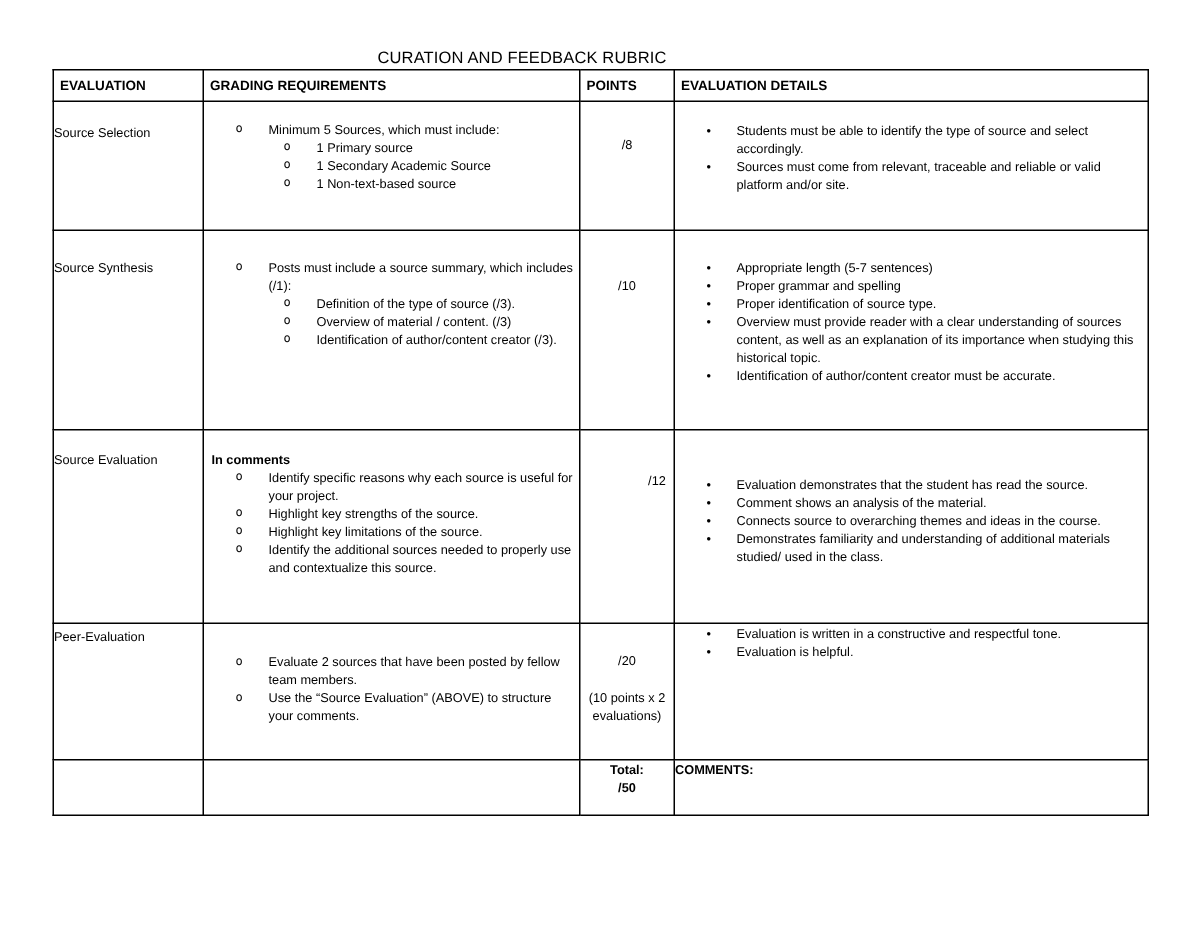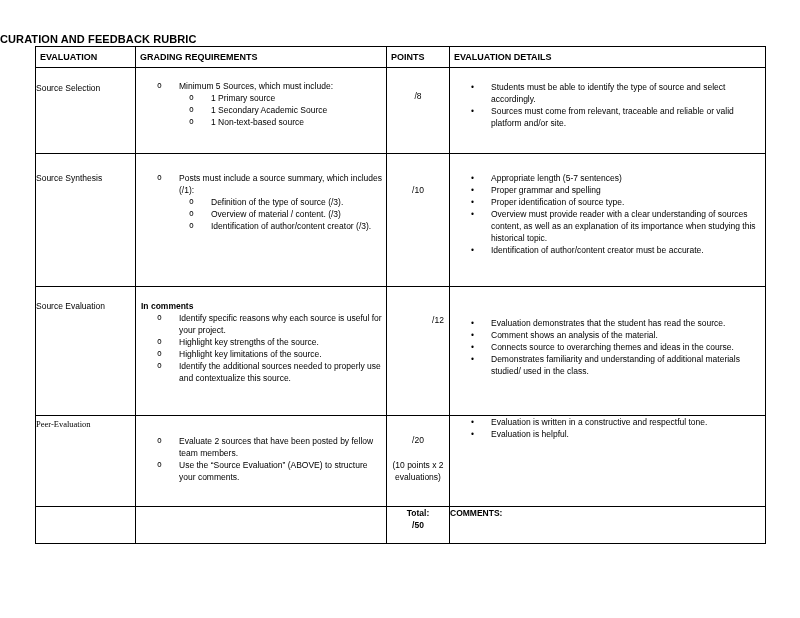--- a/index.html
+++ b/index.html
@@ -4,42 +4,42 @@
 <style>
   * { margin:0; padding:0; box-sizing:border-box; }
   html,body { background:#ffffff; }
   body {
     width:800px; height:618px; position:relative;
     font-family:"Liberation Sans", sans-serif; color:#000;
     overflow:hidden;
   }
   .doc-title {
     position:absolute; top:33px; left:0; width:696px;
-    text-align:left; font-weight:bold; font-size:11px; letter-spacing:0.1px;
+    text-align:center; font-weight:normal; font-size:11px; letter-spacing:0.1px;
   }
   table.rubric {
     position:absolute; left:35px; top:46px; width:730px;
     border-collapse:collapse; table-layout:fixed;
   }
   .rubric th, .rubric td {
     border:1.5px solid #000; vertical-align:top;
     font-size:8.5px; line-height:12px; padding:0;
   }
   .rubric th {
     height:21px; vertical-align:middle; text-align:left;
     font-size:9px; font-weight:bold; padding-left:4px;
   }
   
   .r1 td { height:86px;margin-top:28px; } .r2 td { height:133px; } .r3 td { height:129px; }
   .r4 td { height:91px; } .r5 td { height:37px; }
 
   
   .eval-cell { padding-left:5px; padding-right:3px; }
   .r1 .eval-cell { padding-top:14px; } .r2 .eval-cell { padding-top:18px; }
-  .r3 .eval-cell { padding-top:13px; } .r4 .eval-cell { padding-top:2px;font-family:Liberation Serif, serif; }
+  .r3 .eval-cell { padding-top:13px; } .r4 .eval-cell { padding-top:2px; }
 
   
   .r1 .grading-cell { padding-top:12px; } .r2 .grading-cell { padding-top:18px; }
   .r3 .grading-cell { padding-top:13px; } .r4 .grading-cell { padding-top:19px; }
   .grading-intro { font-weight:bold; padding-left:5px; }
   ul.lvl1, ul.lvl2, ul.details { list-style:none; }
   ul.lvl1 > li { position:relative; padding-left:43px; padding-right:3px; }
   ul.lvl1 > li::before {
     content:"o"; position:absolute; left:21px; top:0;
     font-family:"DejaVu Sans Mono", monospace; font-size:8px;

